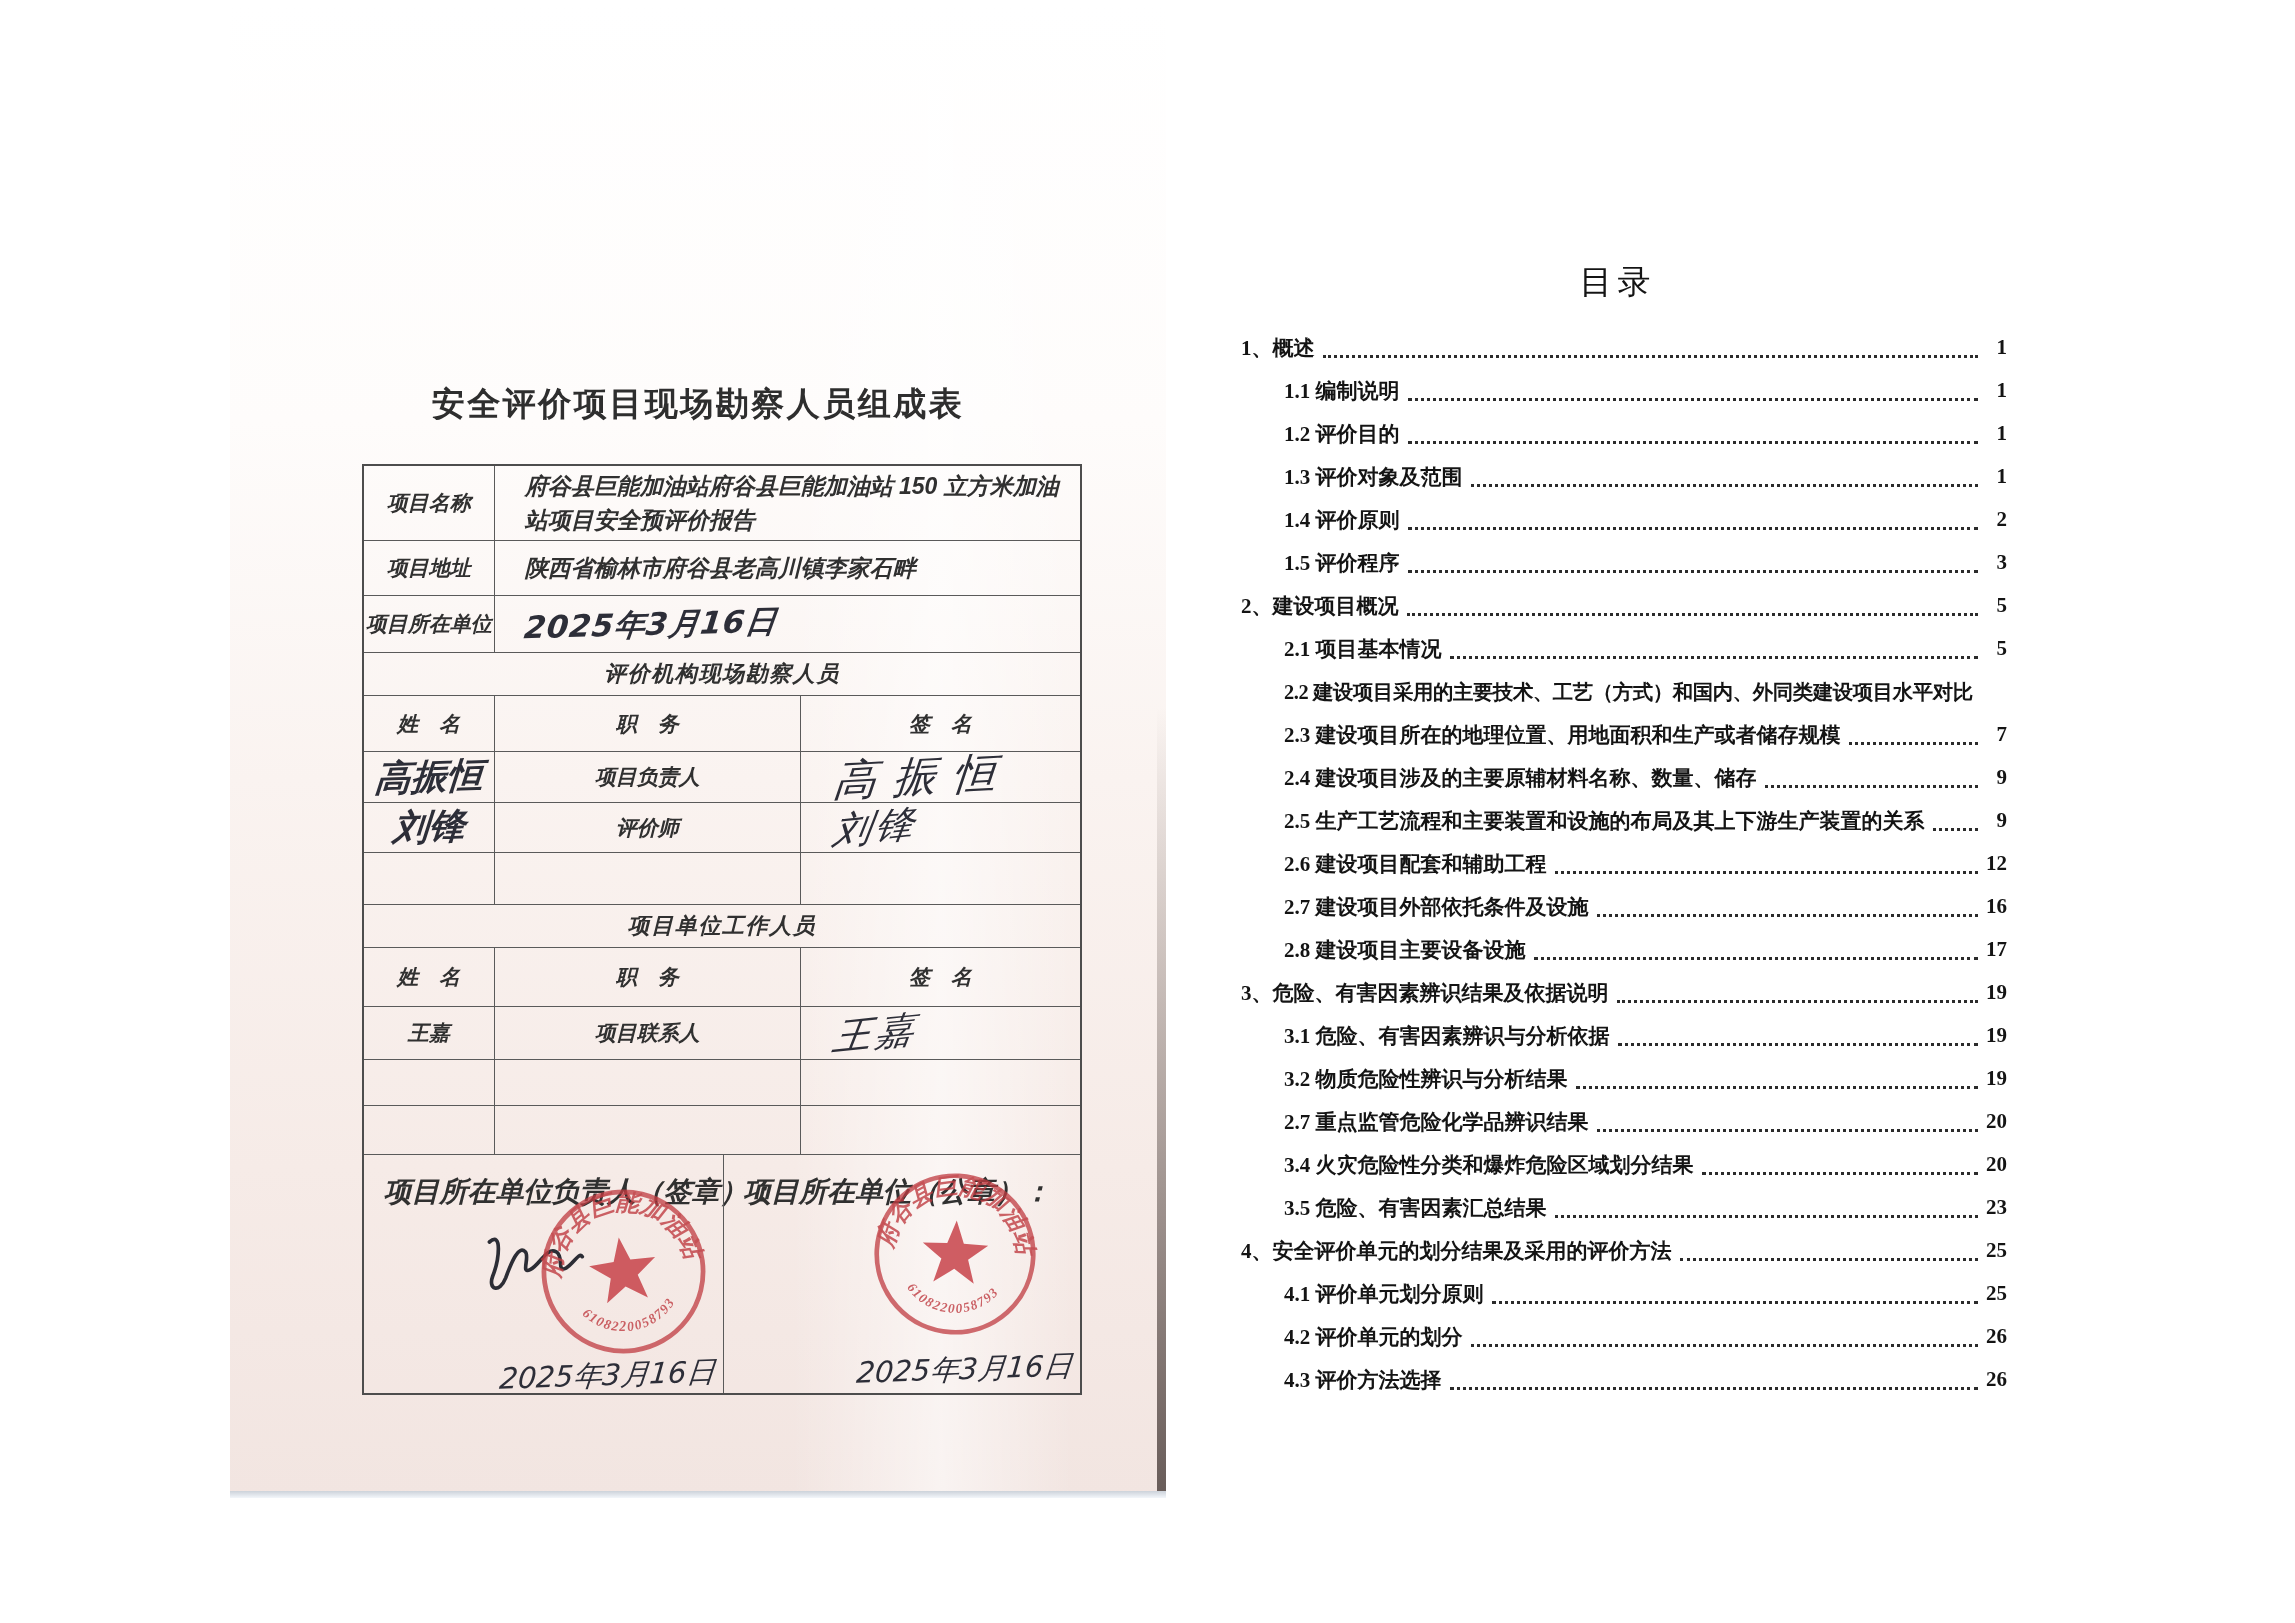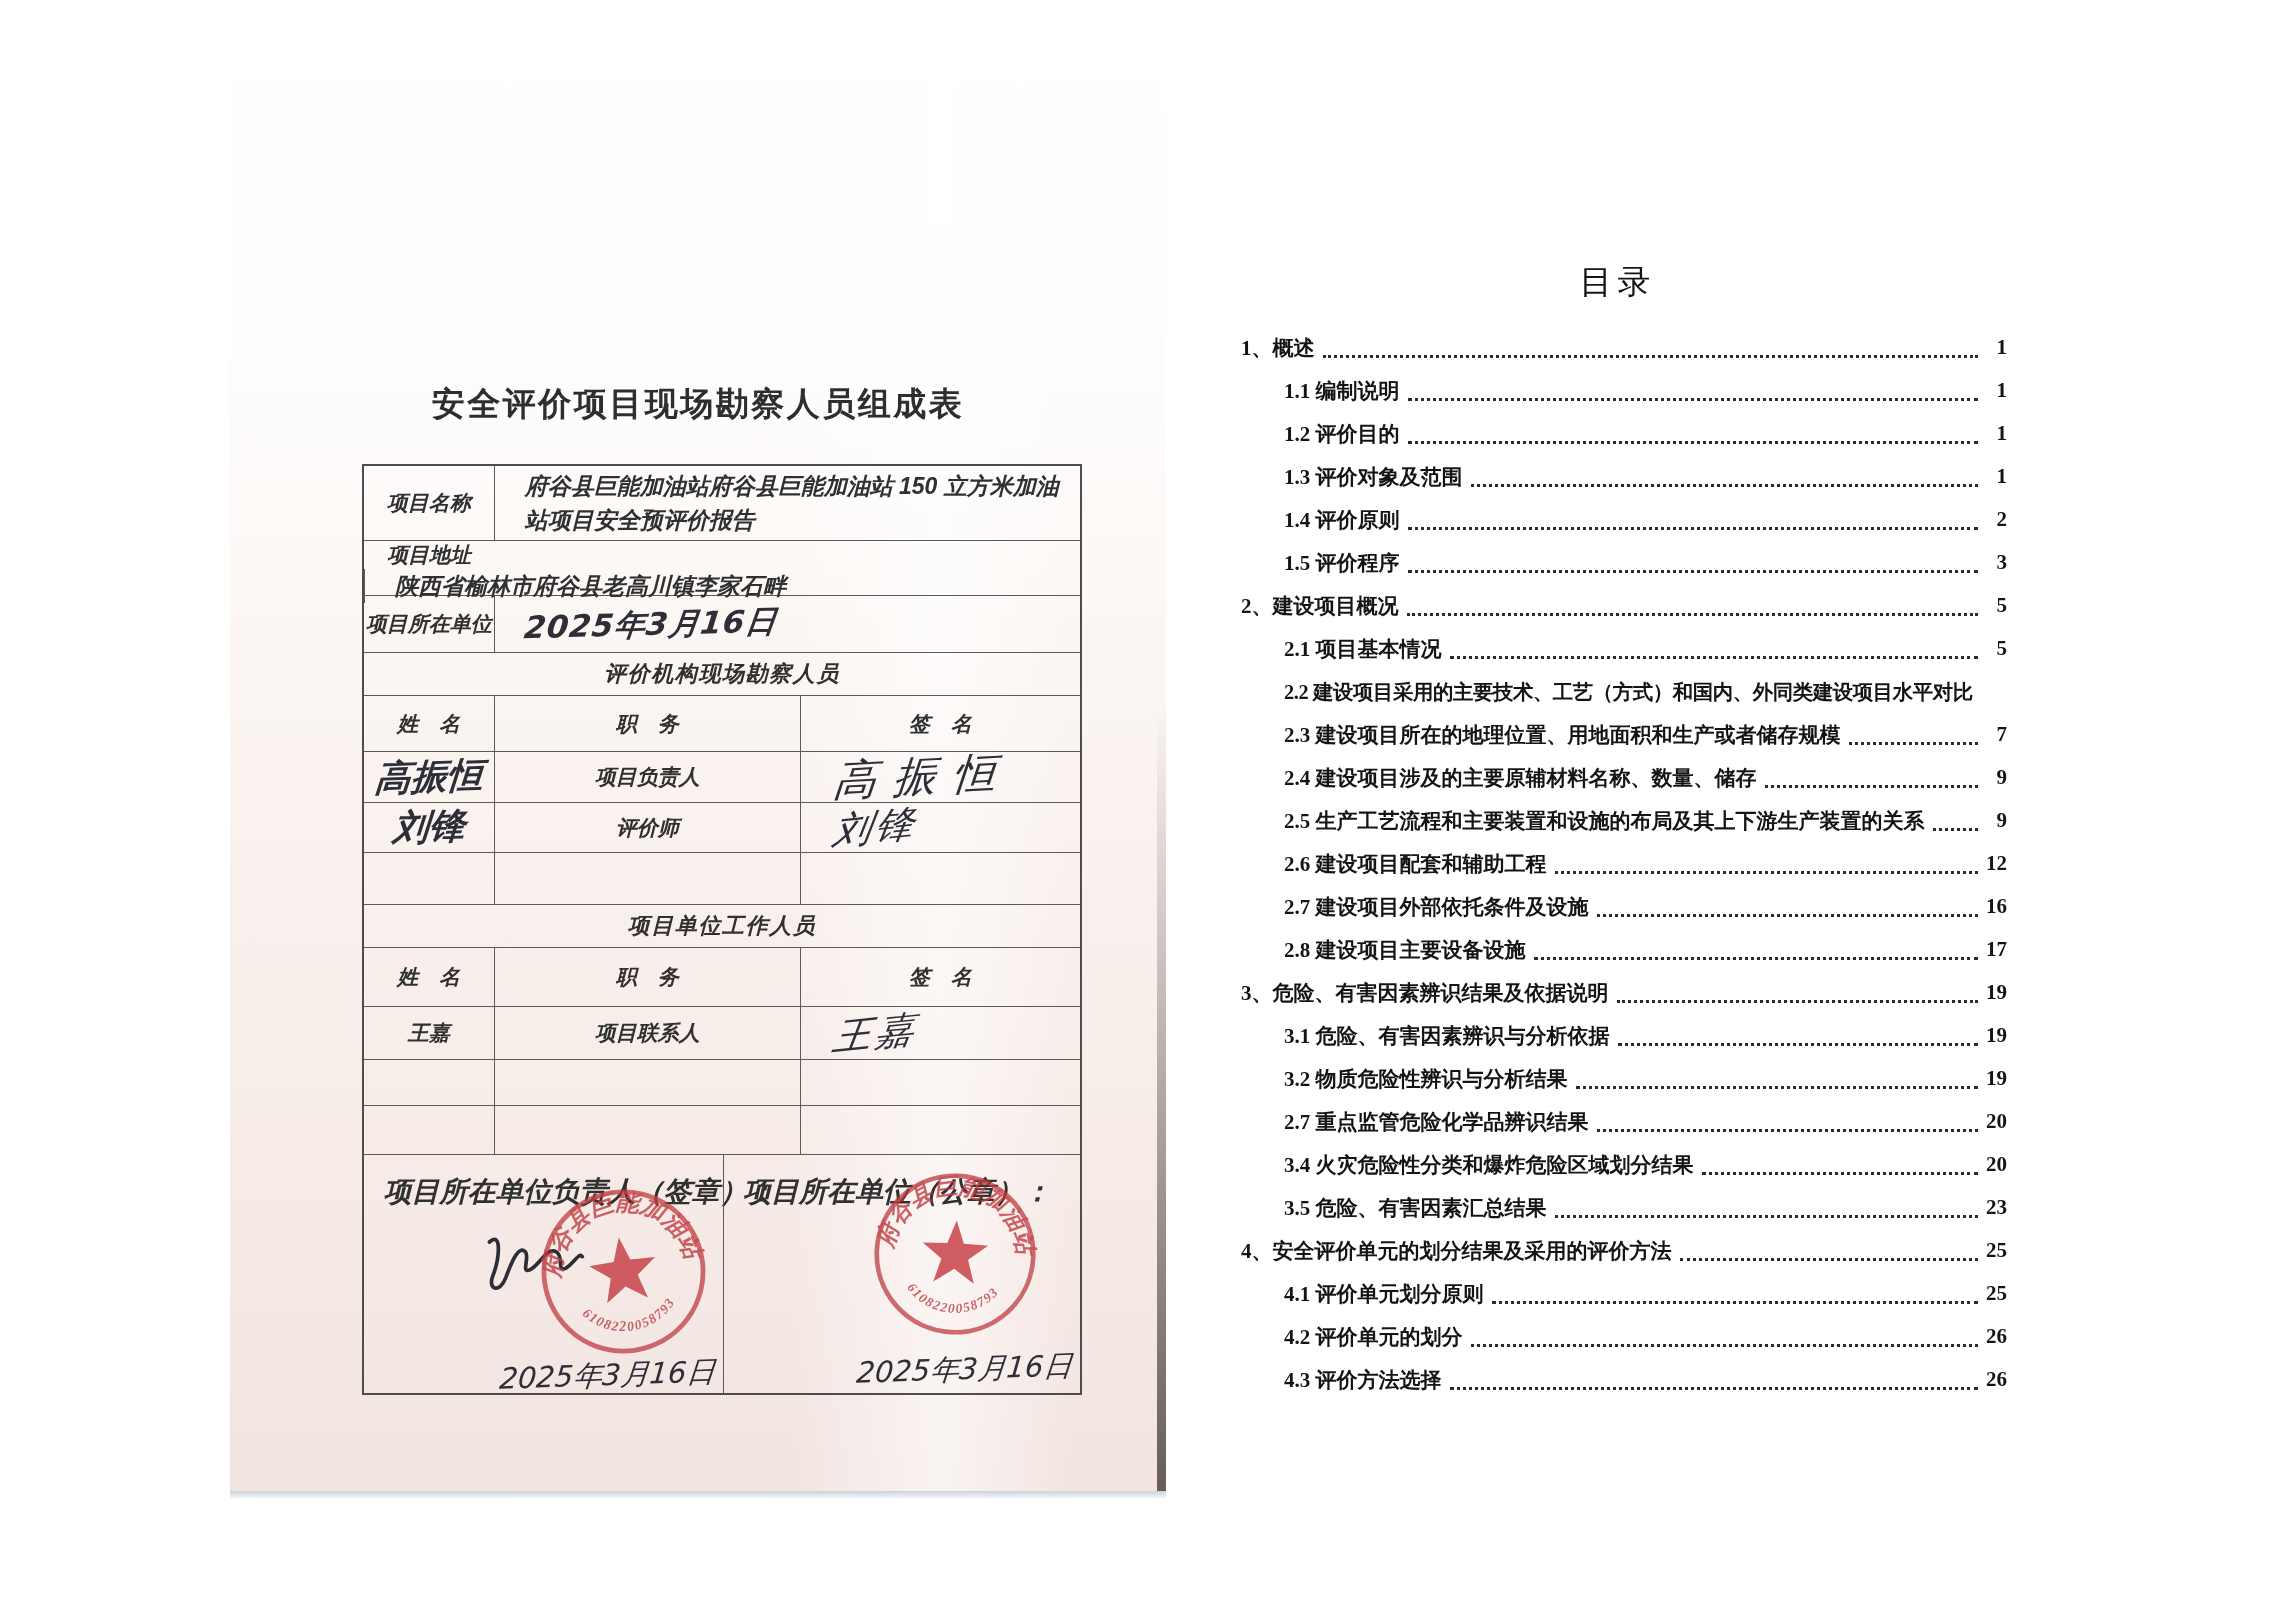--- a/index.html
+++ b/index.html
@@ -23,21 +23,21 @@
       border:2.5px solid #4d4d4d;box-sizing:border-box;color:#303030;}
   .ft-row{display:flex;border-top:1.6px solid #5a5a5a;box-sizing:border-box;font-style:italic;}
   .ft-row.first{border-top:none;}
   .cell{box-sizing:border-box;border-left:1.6px solid #5a5a5a;display:flex;align-items:center;}
   .cell.nb{border-left:none;}
   .lab{justify-content:center;font-weight:bold;font-size:21px;text-align:center;}
   .val{padding-left:30px;font-weight:bold;font-size:23px;line-height:34px;}
   .hdr{justify-content:center;font-weight:bold;font-size:22px;letter-spacing:1.6px;}
   .w-lab{width:130px;} .w-val{width:588px;}
   .w-c1{width:130px;} .w-c2{width:307px;} .w-c3{width:281px;}
-  .r1{height:74px;} .r2{height:55px;flex-direction:column;} .r3{height:57px;} .r4{height:43px;}
+  .r1{height:74px;} .r2{height:55px;} .r3{height:57px;} .r4{height:43px;}
   .r5{height:56px;} .r6{height:51px;} .r7{height:50px;} .r8{height:52px;}
   .r9{height:43px;} .r10{height:59px;} .r11{height:53px;} .r12{height:46px;}
   .r13{height:49px;} .r14{height:239px;}
 
   .hw{font-family:"DejaVu Sans",sans-serif;color:#2d2e38;display:inline-block;}
   .hw-date{font-size:31px;transform:skewX(-8deg) rotate(-1.5deg);letter-spacing:0.8px;}
   .hw-name{font-size:36px;transform:skewX(-6deg) rotate(-2deg);}
   .hw-sign-big{font-size:43px;letter-spacing:16.4px;transform:skewX(-8deg) rotate(-3deg);}
   .hw-sign{font-size:38px;letter-spacing:3.3px;transform:skewX(-14deg) rotate(-6deg);}
   .sig-cell{justify-content:flex-start;padding-left:33px;}

